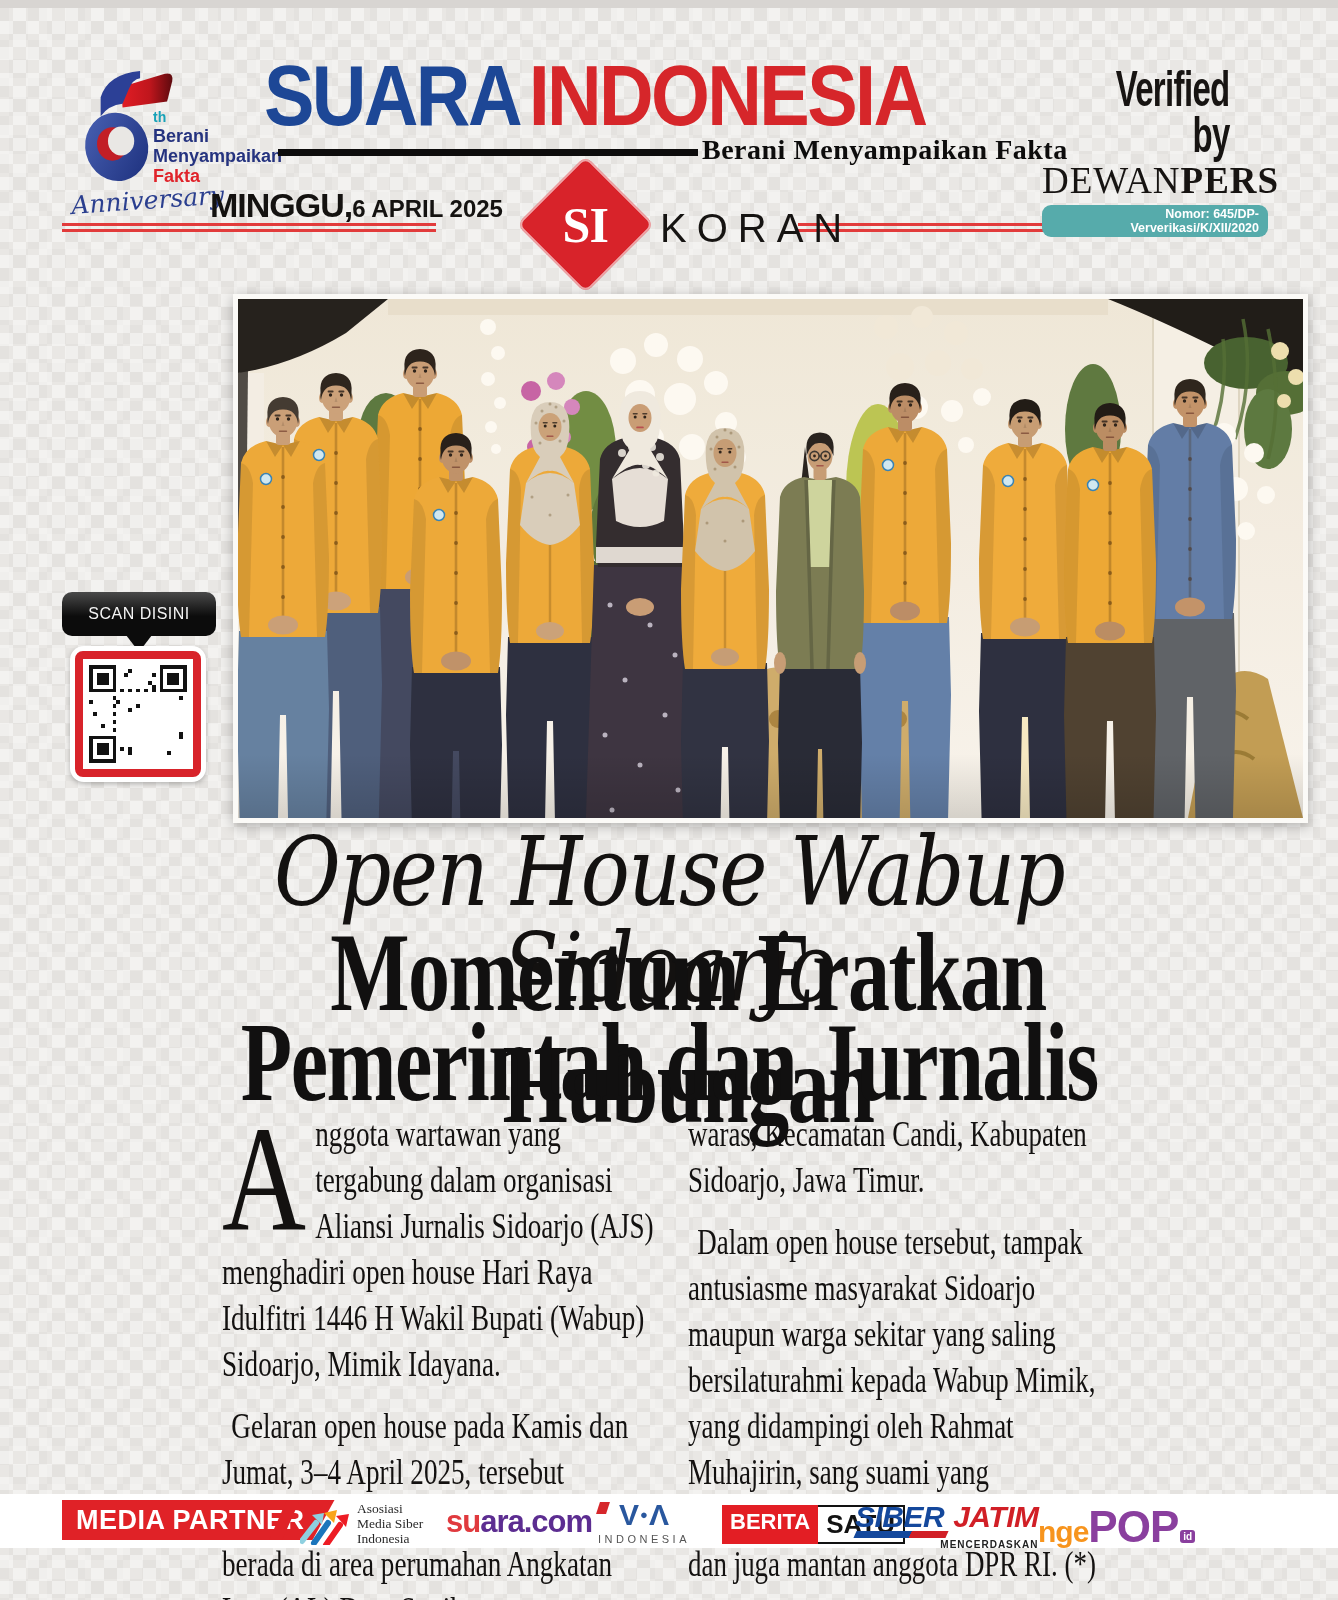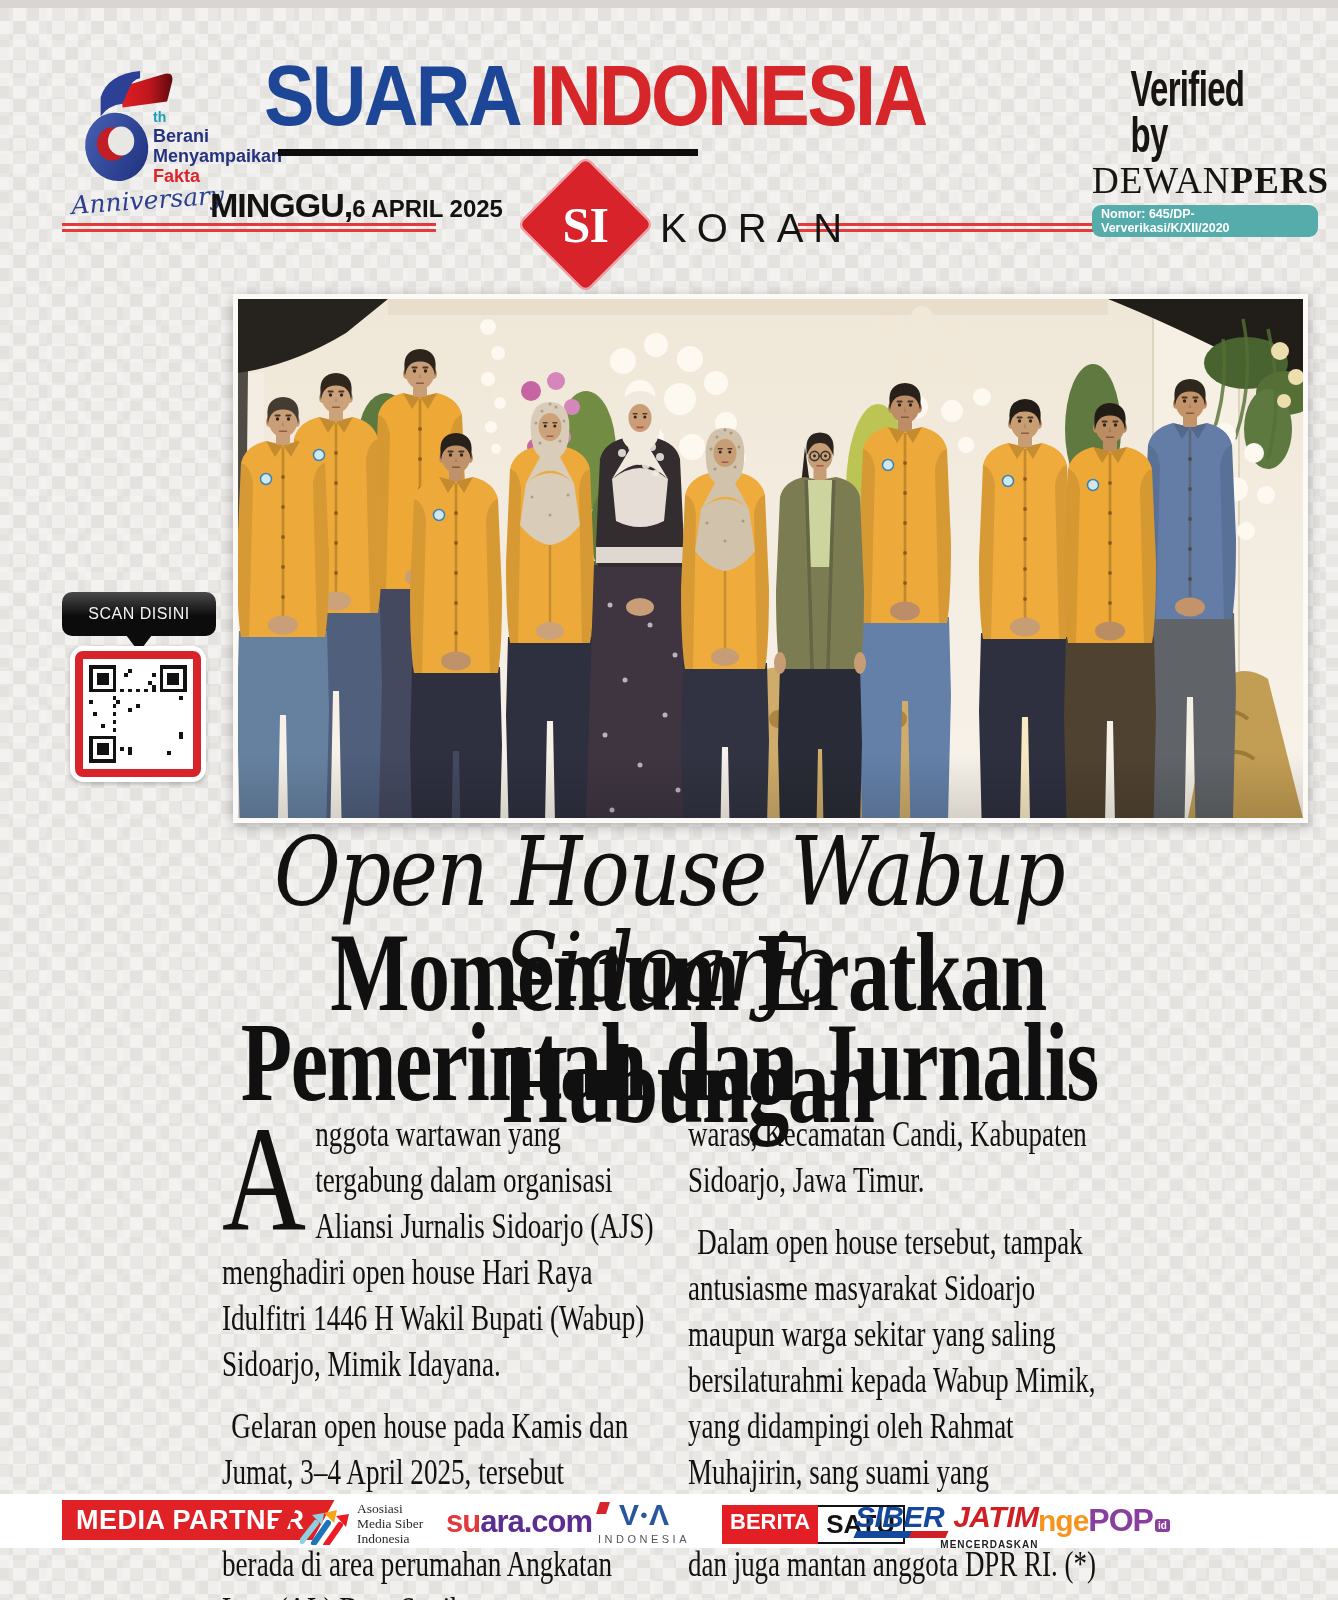--- a/index.html
+++ b/index.html
@@ -30,21 +30,21 @@
   .date-rest{font-size:24px;font-weight:800;letter-spacing:0;}
   .rule-red{height:3px;border-top:3.5px solid #e23b3b;border-bottom:3.5px solid #e23b3b;}
   .rule-left{left:62px;top:215px;width:374px;}
   .rule-right{left:798px;top:215px;width:364px;}
   .si-diamond{left:537px;top:168px;width:97px;height:97px;background:#d8232a;
     transform:rotate(45deg);border-radius:8px;display:flex;align-items:center;justify-content:center;
     box-shadow:0 0 0 2px rgba(255,255,255,.6) inset;}
   .si-diamond span{transform:rotate(-45deg);color:#fff;font-family:"Liberation Serif",serif;
     font-weight:700;font-size:50px;letter-spacing:-1px;}
   .koran{left:660px;top:198px;font-size:40px;font-weight:400;letter-spacing:10px;color:#161412;}
-  .verified{left:1092px;top:58px;width:226px;text-align:left;}
+  .verified{left:1042px;top:58px;width:226px;text-align:right;}
   .verified-line{display:inline-block;font-weight:800;font-size:50px;line-height:.92;
     transform:scaleX(.66);transform-origin:center top;letter-spacing:-1px;color:#171412;}
   .press-council{font-family:"Liberation Serif",serif;font-size:37px;letter-spacing:1px;
     color:#171412;margin-top:1px;}
   .press-council b{font-weight:700;}
   .verified-badge{display:inline-block;margin-top:3px;background:#56abab;color:#fff;
     font-size:12.5px;font-weight:700;padding:2px 9px;border-radius:9px;letter-spacing:0;}
 
   
   .photo-caption{left:58px;top:316px;width:157px;text-align:right;font-weight:700;
@@ -109,21 +109,21 @@
     border:2px solid #121212;border-left:none;}
   .sj{left:855px;top:1492px;}
   .sj-top{display:flex;align-items:baseline;gap:9px;font-style:italic;font-weight:900;}
   .sj-siber{font-size:30px;color:#14489c;letter-spacing:-.5px;}
   .sj-jatim{font-size:30px;color:#d11f26;letter-spacing:-.5px;}
   .sj-bars{width:92px;height:7px;margin-top:-3px;
     background:linear-gradient(90deg,#14489c 0 60%,#d11f26 60% 100%);transform:skewX(-24deg);}
   .sj-sub{text-align:right;font-size:10px;font-weight:800;letter-spacing:1px;color:#222;margin-top:1px;}
   .ngepop{left:1038px;top:1494px;display:flex;align-items:baseline;}
   .ngepop .nge{color:#f7941d;font-weight:800;font-size:30px;letter-spacing:-1px;}
-  .ngepop .pop{color:#8a3f9e;font-weight:900;font-size:32px;letter-spacing:-1px;}
+  .ngepop .pop{color:#8a3f9e;font-weight:900;font-size:44px;letter-spacing:-1px;}
   .ngepop .popid{background:#8a3f9e;color:#fff;font-size:10px;font-weight:700;border-radius:3px;
     padding:1px 3px;margin-left:2px;transform:translateY(-2px);}
 </style>
 </head>
 <body>
 
 <div class="page">
 
   <svg class="abs anniv-logo" viewBox="0 0 215 172">
     <defs>
@@ -148,20 +148,21 @@
     <text x="83" y="80" font-size="18" font-weight="800" fill="#25337f">Berani</text>
     <text x="83" y="100" font-size="18" font-weight="800" fill="#25337f">Menyampaikan</text>
     <text x="83" y="120" font-size="18" font-weight="800" fill="#e0232a">Fakta</text>
     <text x="2" y="152" font-size="25" font-style="italic" fill="#2b3f8f" font-family="DejaVu Serif, serif" transform="rotate(-4 2 152)">Anniversary</text>
   </svg>
 
   <div class="abs mast-title">
     <span class="blue">SUARA</span><span class="red">INDONESIA</span>
   </div>
   <div class="abs mast-underline"></div>
+  <div class="abs mast-tagline">Berani Menyampaikan Fakta</div>
 
   <div class="abs date-line">
     <span class="date-day">MINGGU,</span>
     <span class="date-rest">6 APRIL 2025</span>
   </div>
   <div class="abs rule-red rule-left"></div>
   <div class="abs rule-red rule-right"></div>
 
   <div class="abs si-diamond">
     <span>SI</span>

